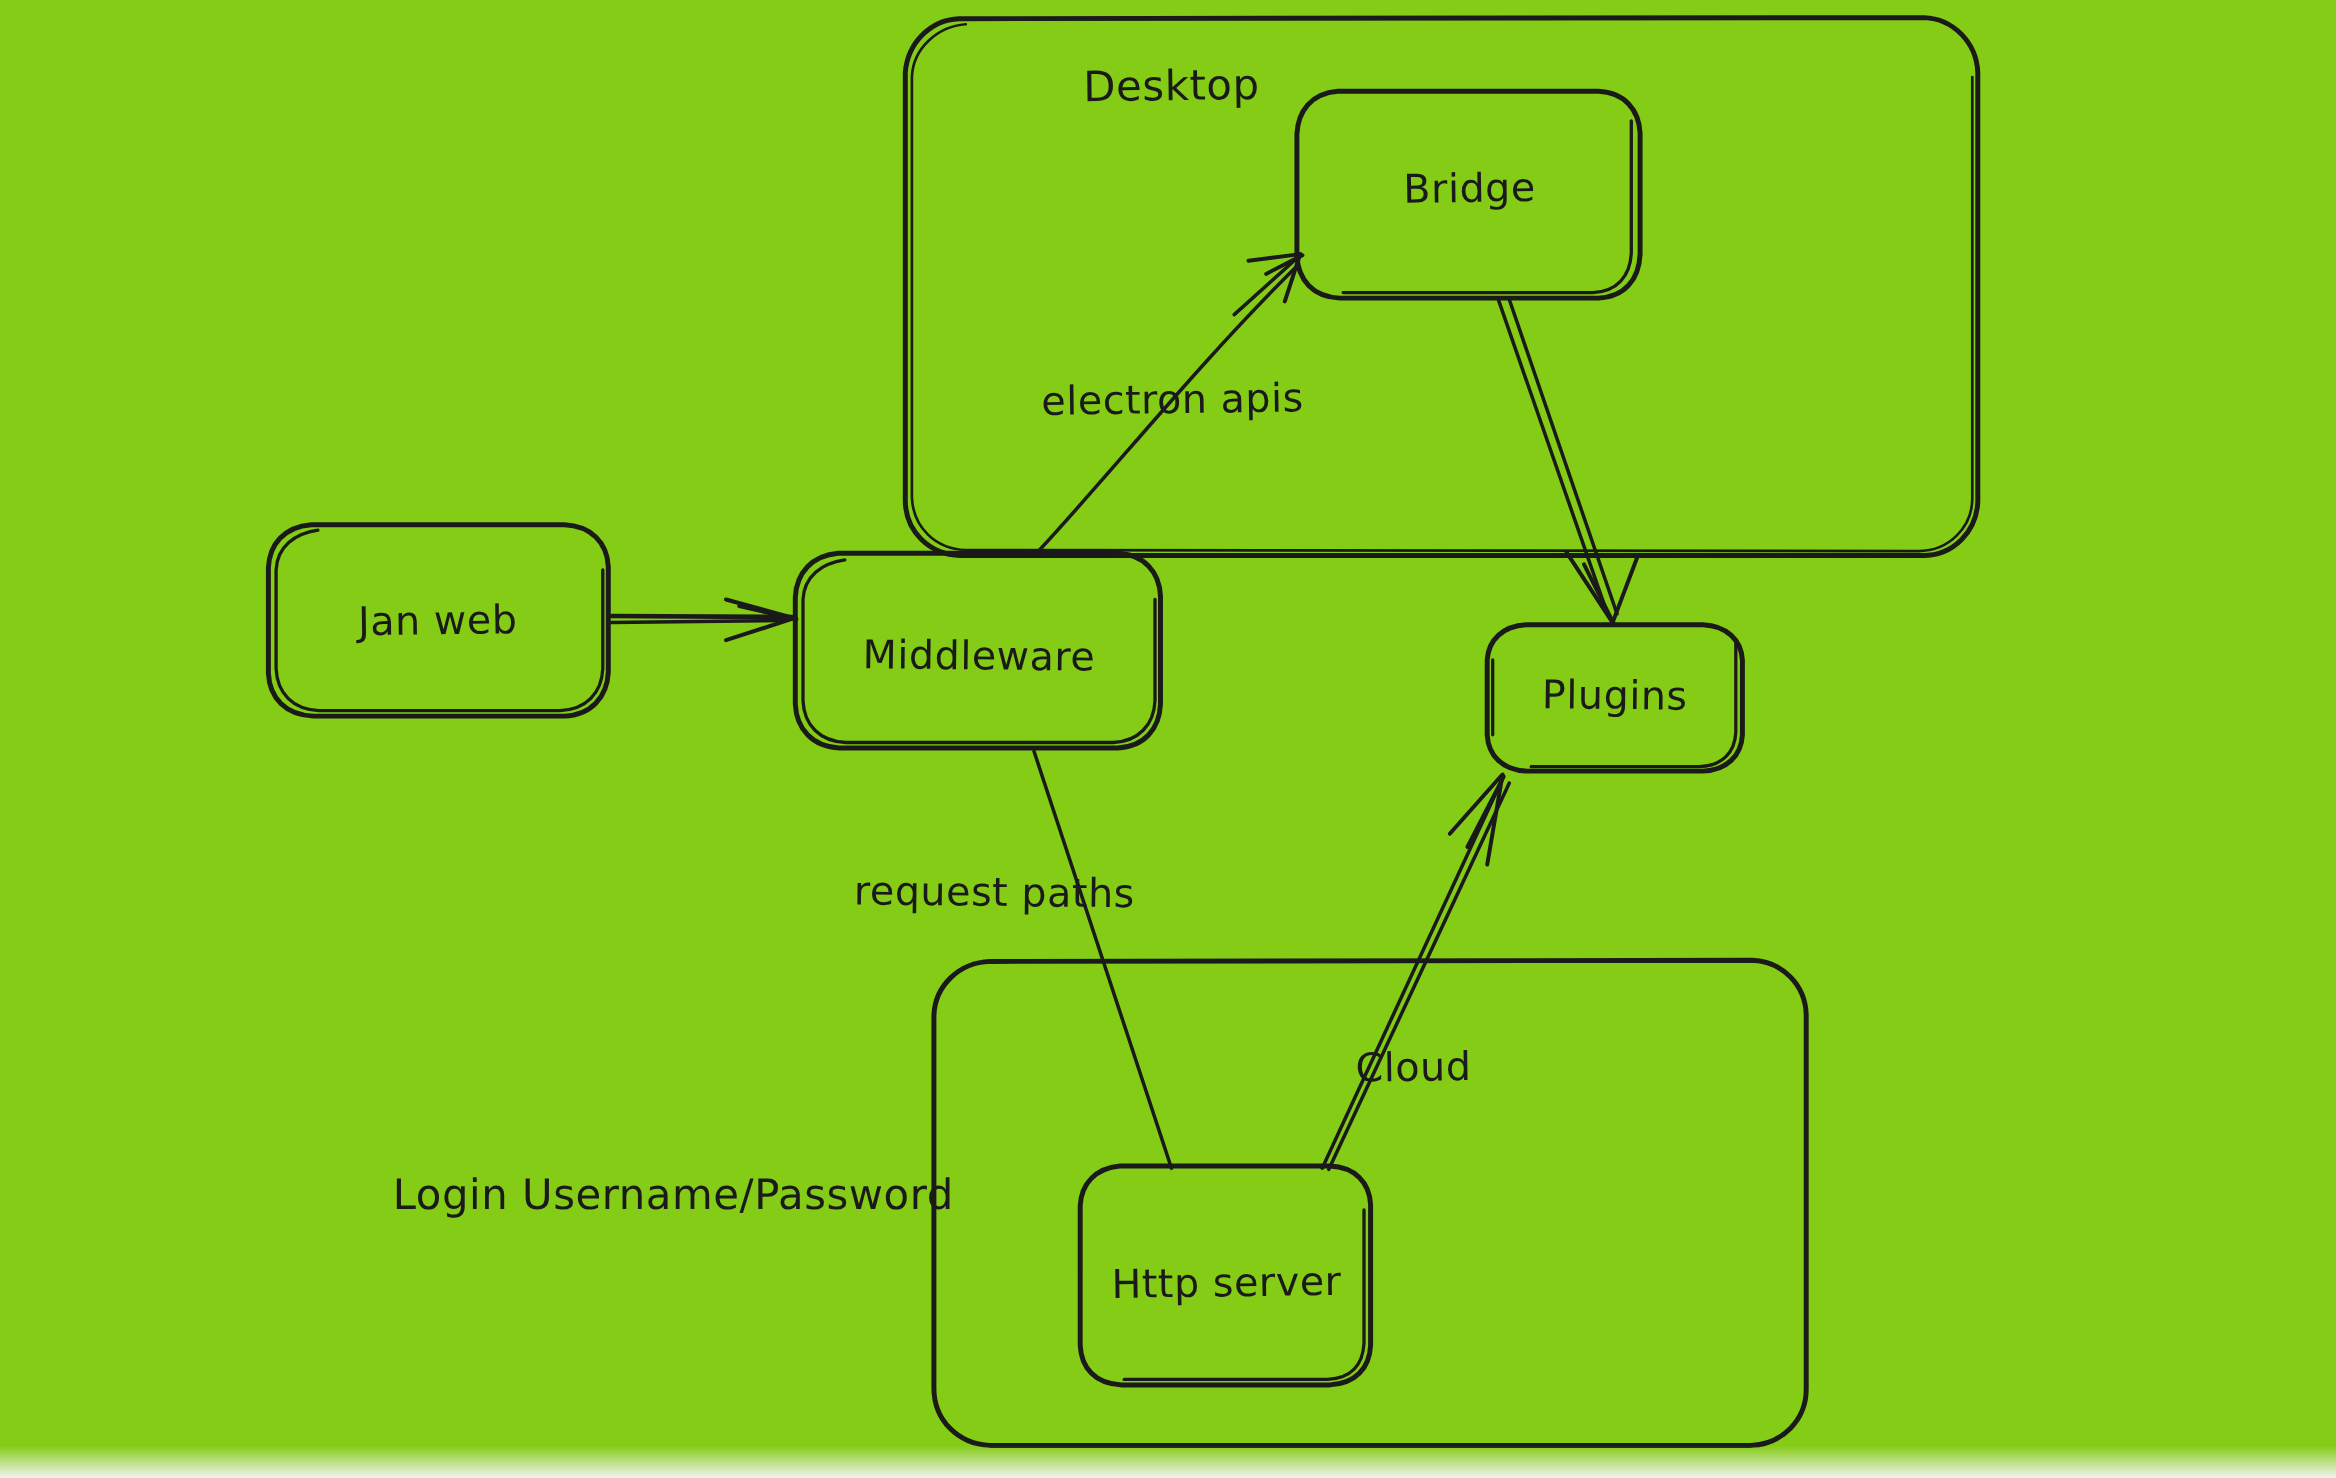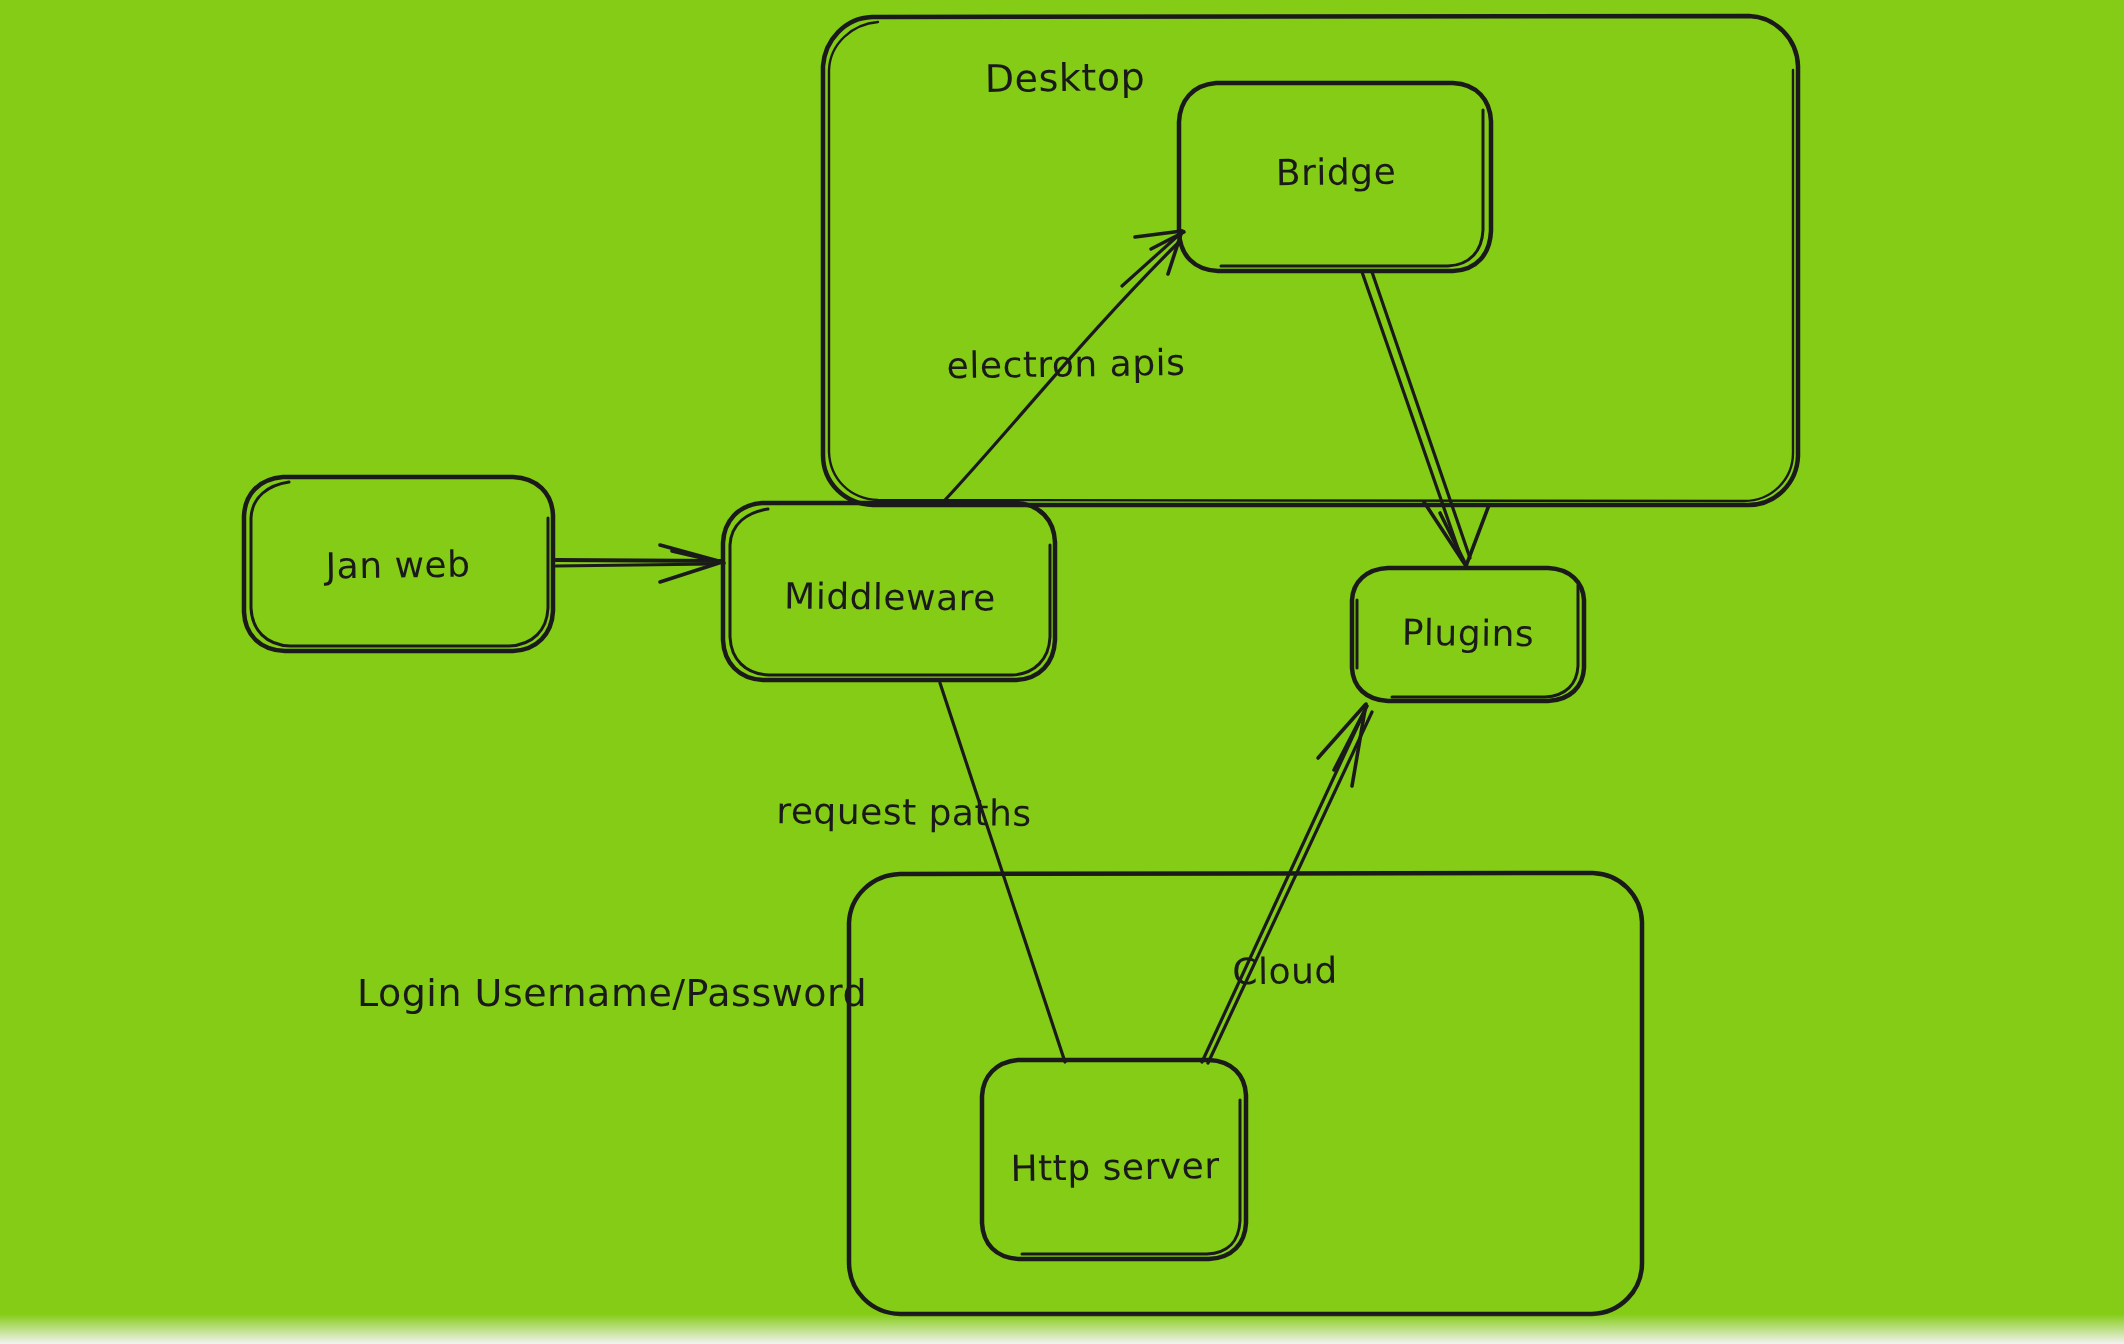--- a/index.html
+++ b/index.html
@@ -228,16 +228,16 @@
 
   <div class="node-label skew-a" style="left:1115px; top:1167px;">Http server</div>
 
   <div class="edge-label skew-a" style="left:1066px; top:364px;">electron apis</div>
 
   <div class="edge-label skew-b" style="left:904px; top:812px;">request paths</div>
 
   <div class="edge-label skew-a" style="left:1285px; top:971px;">Cloud</div>
 
 
-  <div class="note-line" style="left:357px; top:971px;">Login Username/Password</div>
+  <div class="note-line" style="left:357px; top:1064px;">Login Username/Password</div>
 
   <div id="bottom-wash"></div>
 </div>
 
 </body></html>

